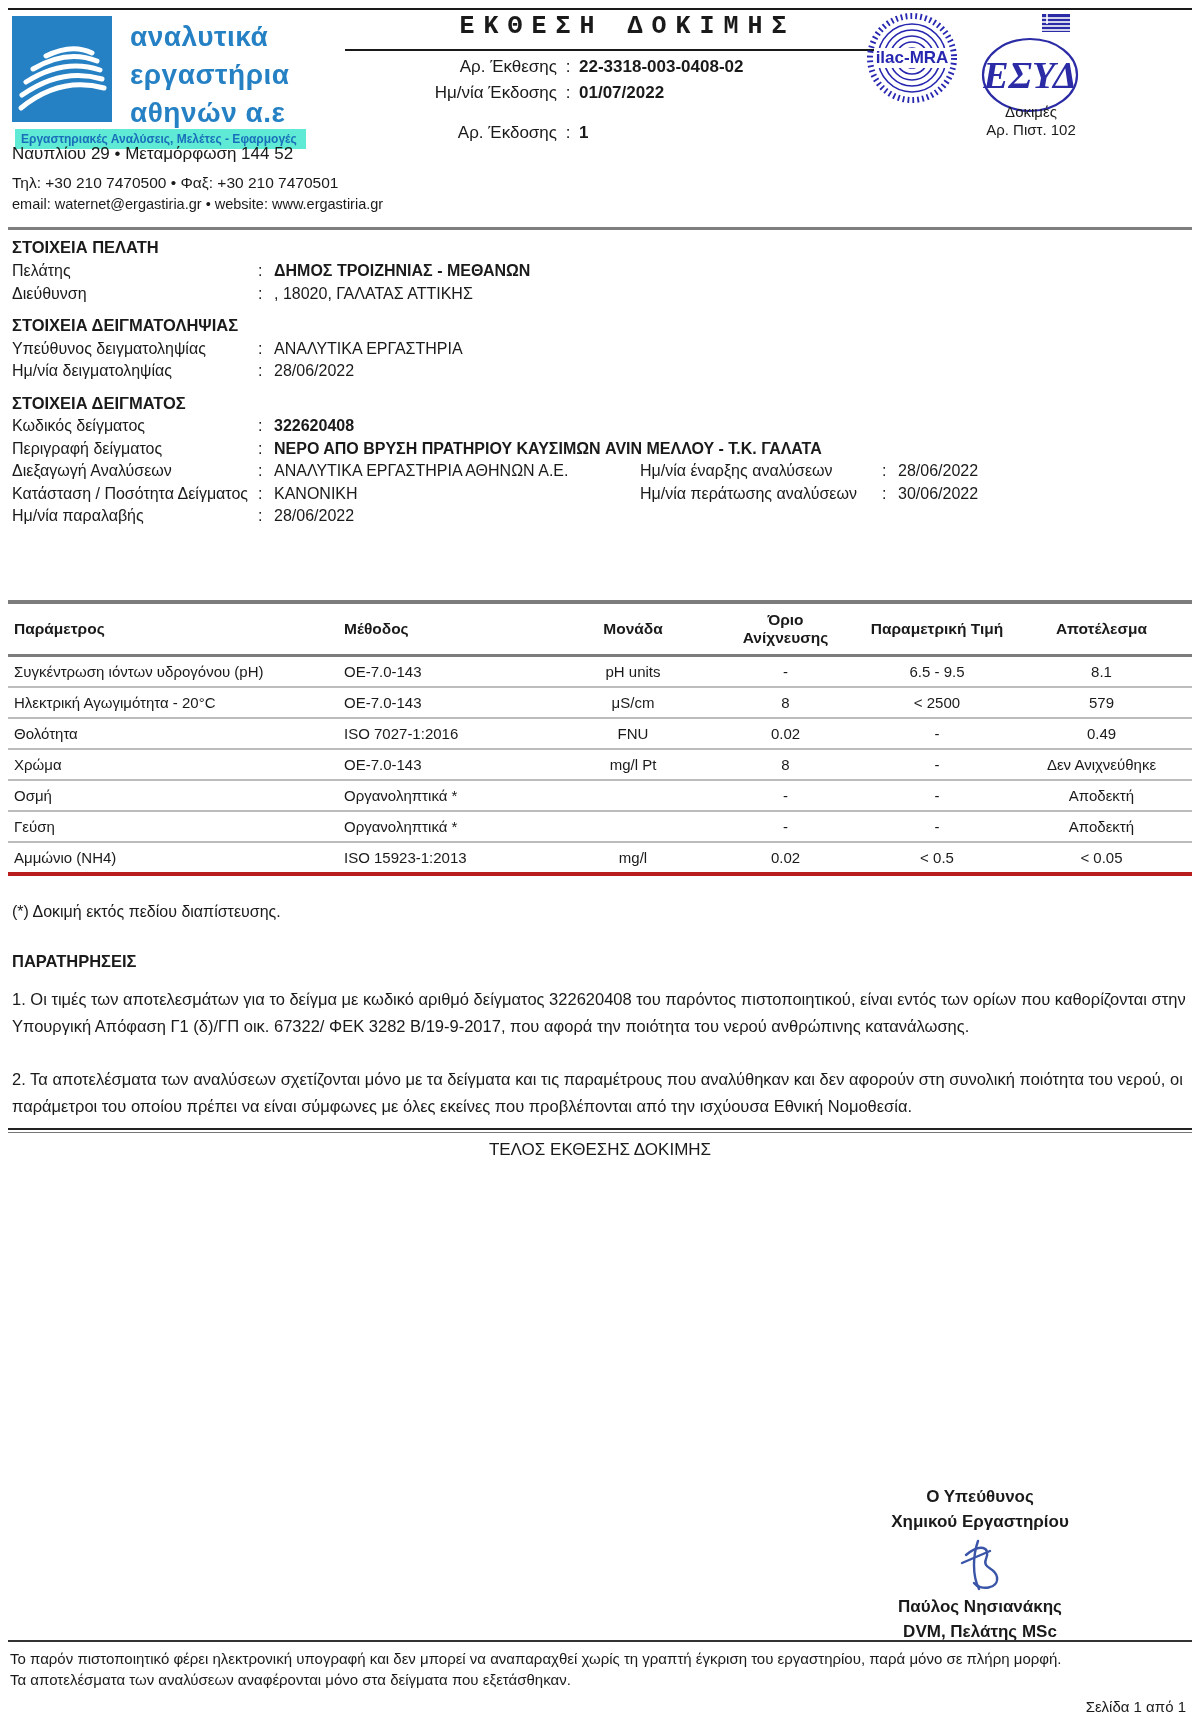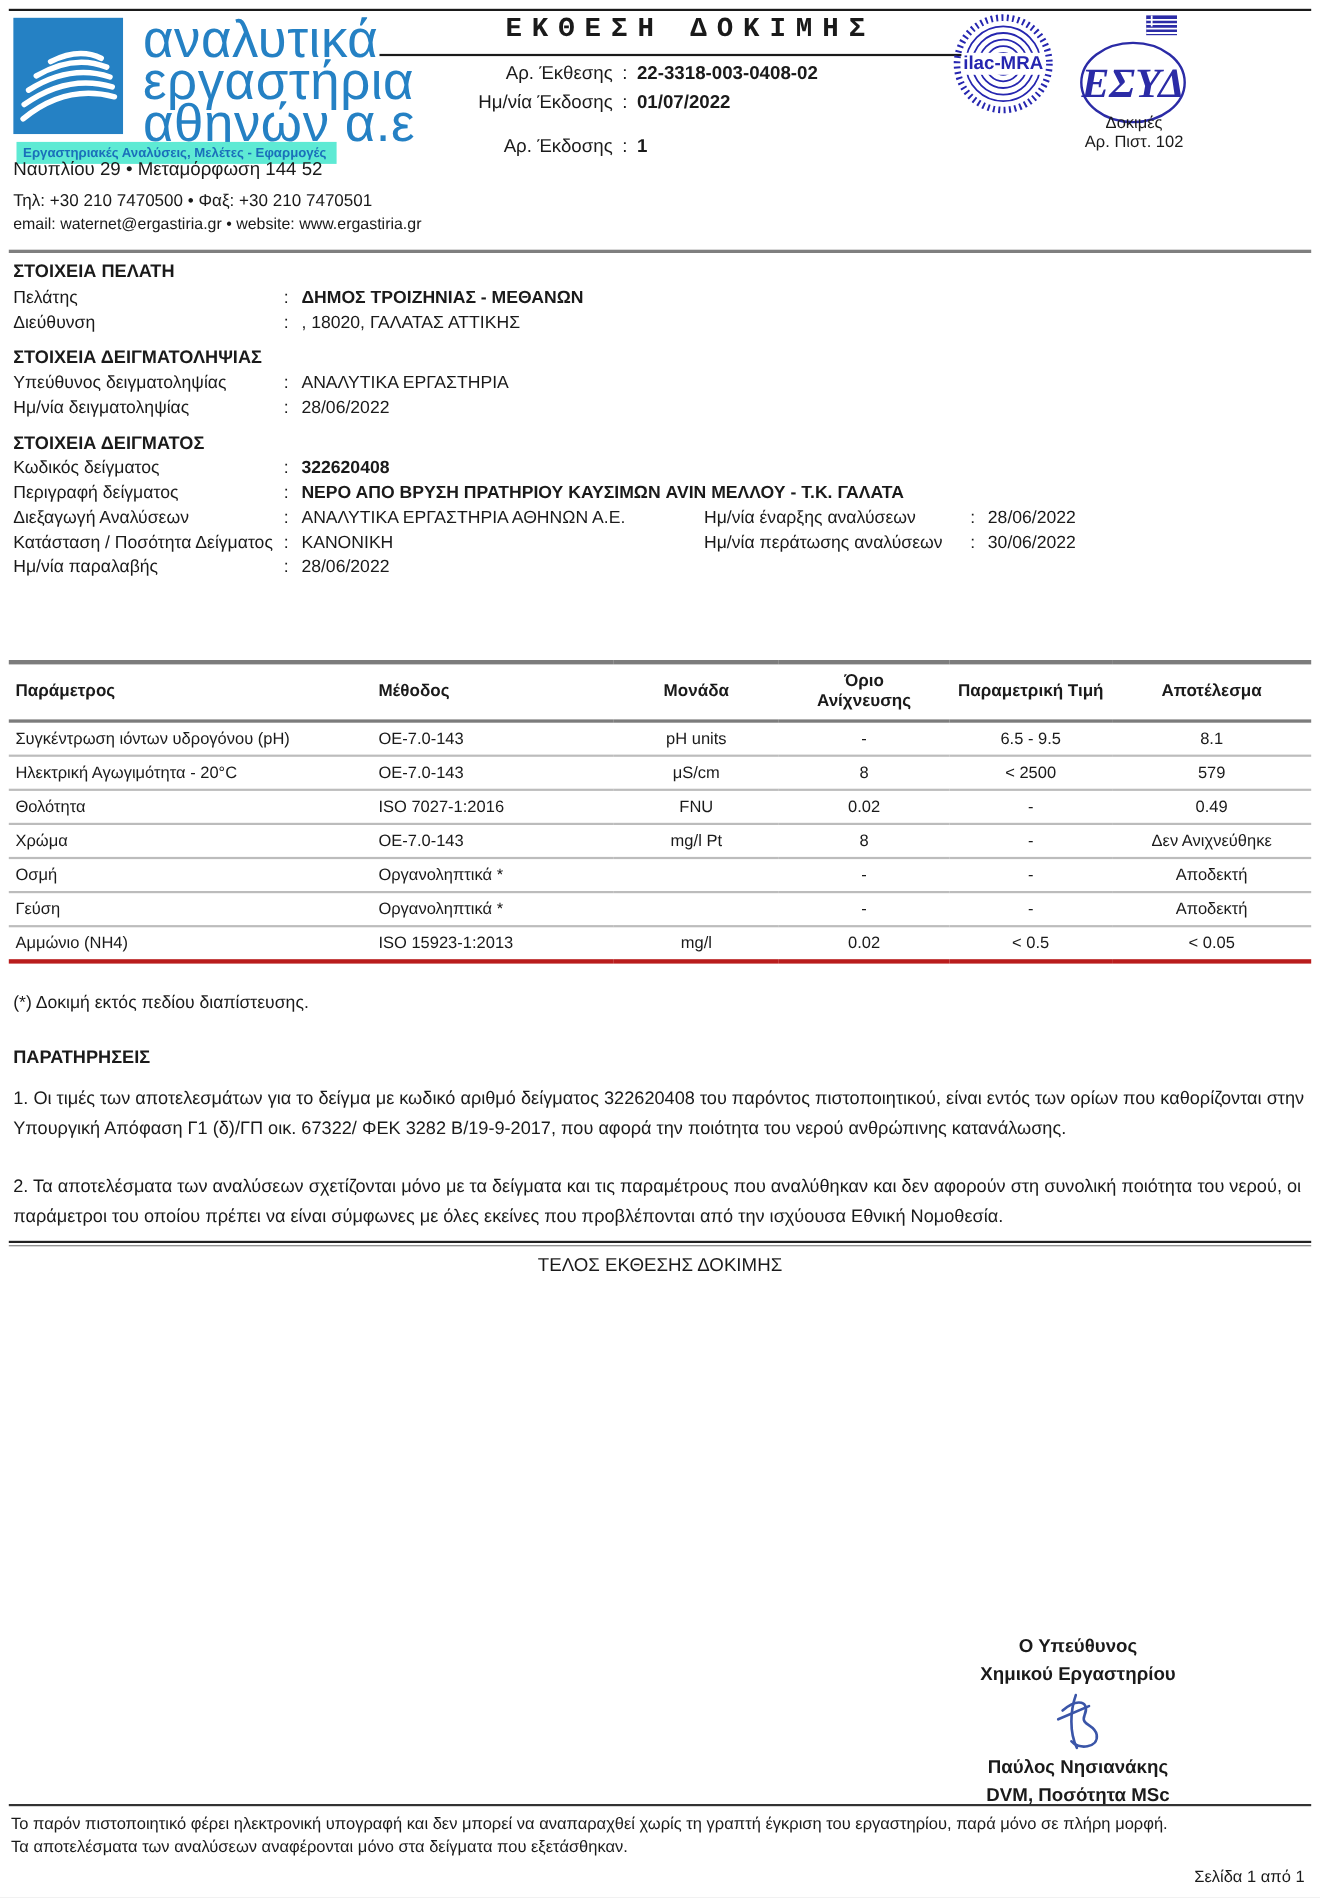--- a/index.html
+++ b/index.html
@@ -8,21 +8,21 @@
     background:#ffffff; overflow:hidden;
     font-family:"Liberation Sans","DejaVu Sans",sans-serif; color:#1a1a1a;
   }
   .abs { position:absolute; }
 
   
   .top-rule { left:8px; right:8px; top:8px; border-top:2px solid #1a1a1a; }
   .logo-square { left:12px; top:16px; }
   .company-name {
     left:130px; top:18px; width:260px;
-    color:#2581c4; font-size:48px; font-weight:normal; line-height:38px; letter-spacing:0.5px;
+    color:#2581c4; font-size:28px; font-weight:bold; line-height:38px; letter-spacing:0.5px;
   }
   .tagline {
     left:15px; top:129px; background:#5eead4; color:#1a6fba;
     font-size:12px; font-weight:bold; padding:3px 9px 3px 6px; white-space:nowrap;
   }
   .addr1 { left:12px; top:144px; font-size:17px; }
   .addr2 { left:12px; top:174px; font-size:15.5px; }
   .addr3 { left:12px; top:196px; font-size:14.5px; }
   .header-sep { left:8px; right:8px; top:227px; border-top:3px solid #7f7f7f; }
 
@@ -319,21 +319,21 @@
     <div class="sig-role">Ο Υπεύθυνος</div>
     <div class="sig-role">Χημικού Εργαστηρίου</div>
     <svg class="sig-glyph" width="48" height="56" viewBox="0 0 48 56">
       <g fill="none" stroke="#3a55a8" stroke-width="2.4" stroke-linecap="round">
         <path d="M22,4 C17,18 16,38 23,52"></path>
         <path d="M10,18 C24,6 35,10 30,22 C26,32 39,30 41,40 C43,52 24,54 18,46"></path>
         <path d="M6,26 L34,14"></path>
       </g>
     </svg>
     <div class="sig-name">Παύλος Νησιανάκης</div>
-    <div class="sig-name">DVM, Ποσότητα MSc</div>
+    <div class="sig-name">DVM, Πελάτης MSc</div>
   </div>
 
   <div class="abs footer-rule"></div>
   <div class="abs footer-text">
     <div>Το παρόν πιστοποιητικό φέρει ηλεκτρονική υπογραφή και δεν μπορεί να αναπαραχθεί χωρίς τη γραπτή έγκριση του εργαστηρίου, παρά μόνο σε πλήρη μορφή.</div>
     <div>Τα αποτελέσματα των αναλύσεων αναφέρονται μόνο στα δείγματα που εξετάσθηκαν.</div>
   </div>
   <div class="abs page-num">Σελίδα 1 από 1</div>
 
 </div>

